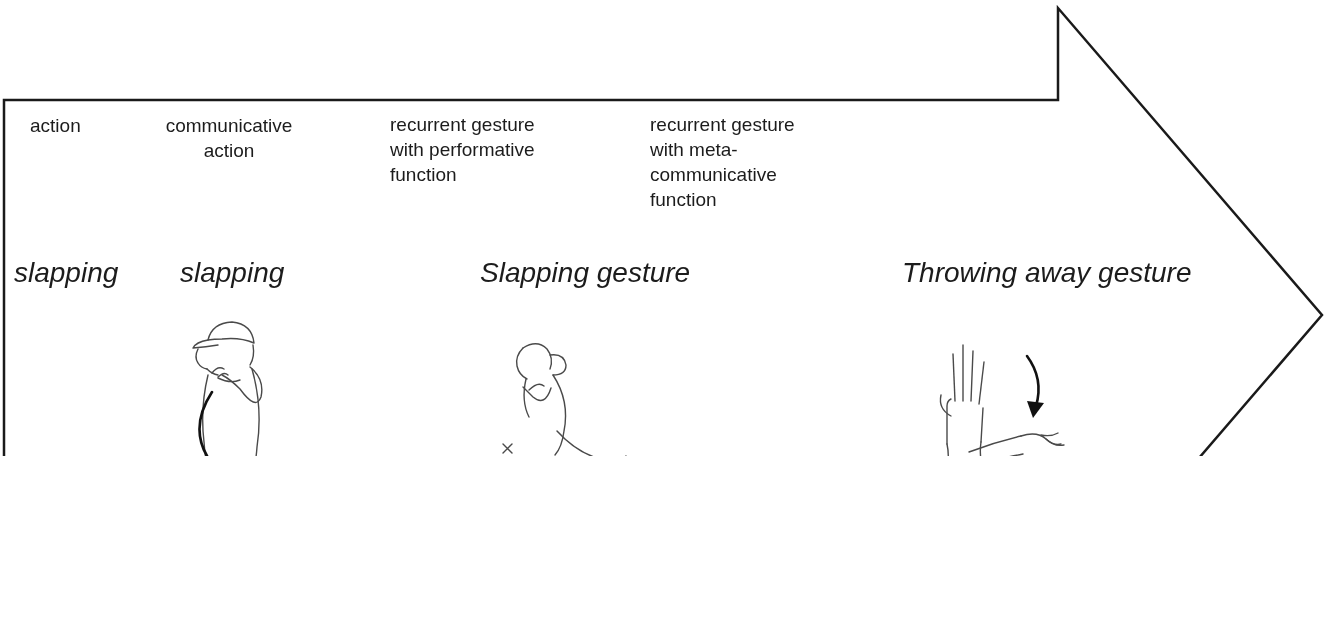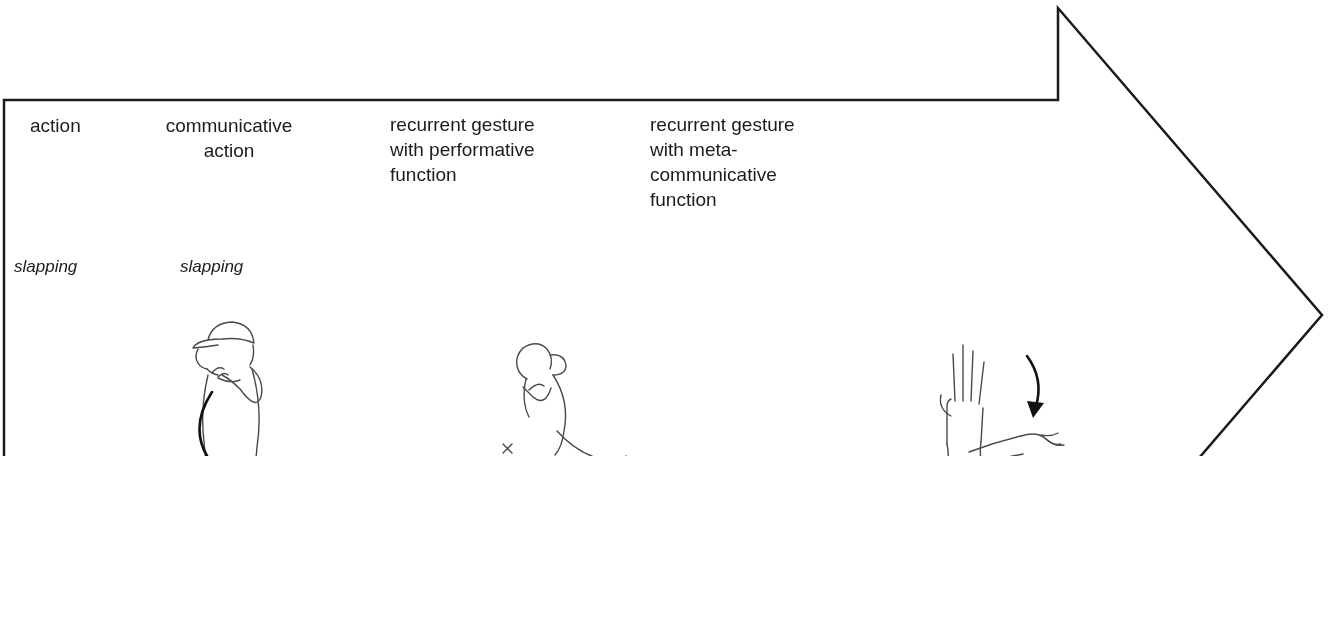--- a/index.html
+++ b/index.html
@@ -19,21 +19,21 @@
   }
   .stage-label {
     position: absolute;
     font-size: 19px;
     line-height: 25px;
     white-space: pre-line;
   }
   .stage-label.centered { text-align: center; }
   .example {
     position: absolute;
-    font-size: 17px;
+    font-size: 28px;
     font-style: italic;
     white-space: nowrap;
   }
   .sketch { position: absolute; }
   .sketch path, .sketch line { fill: none; stroke: #4a4a4a; stroke-width: 1.4; stroke-linecap: round; stroke-linejoin: round; }
   .sketch .motion-arrow { stroke: #111111; stroke-width: 2.6; fill: none; }
   .sketch .motion-head { fill: #111111; stroke: none; }
 </style>
 </head>
 <body>
@@ -56,21 +56,23 @@
   <div class="stage-label" style="left:650px; top:112px;">recurrent gesture
 with meta-
 communicative
 function</div>
 
 
   <div class="example" style="left:14px; top:257px;">slapping</div>
 
   <div class="example" style="left:180px; top:257px;">slapping</div>
 
+  <div class="example" style="left:480px; top:257px;">Slapping gesture</div>
 
+  <div class="example" style="left:902px; top:257px;">Throwing away gesture</div>
 
   <svg class="sketch" style="left:160px; top:316px; width:140px; height:198px;" viewBox="0 0 140 198" aria-hidden="true">
 
     <path d="M48,24 Q52,7 72,6 Q92,8 94,27 Q80,21 62,23 Q54,23 48,24 Z"></path>
     <path d="M48,24 Q36,26 33,32 Q46,31 58,29"></path>
 
     <path d="M38,33 Q34,41 38,47 Q41,52 47,53"></path>
     <path d="M47,53 Q52,58 58,59"></path>
     <path d="M93,29 Q95,41 90,49"></path>
 

